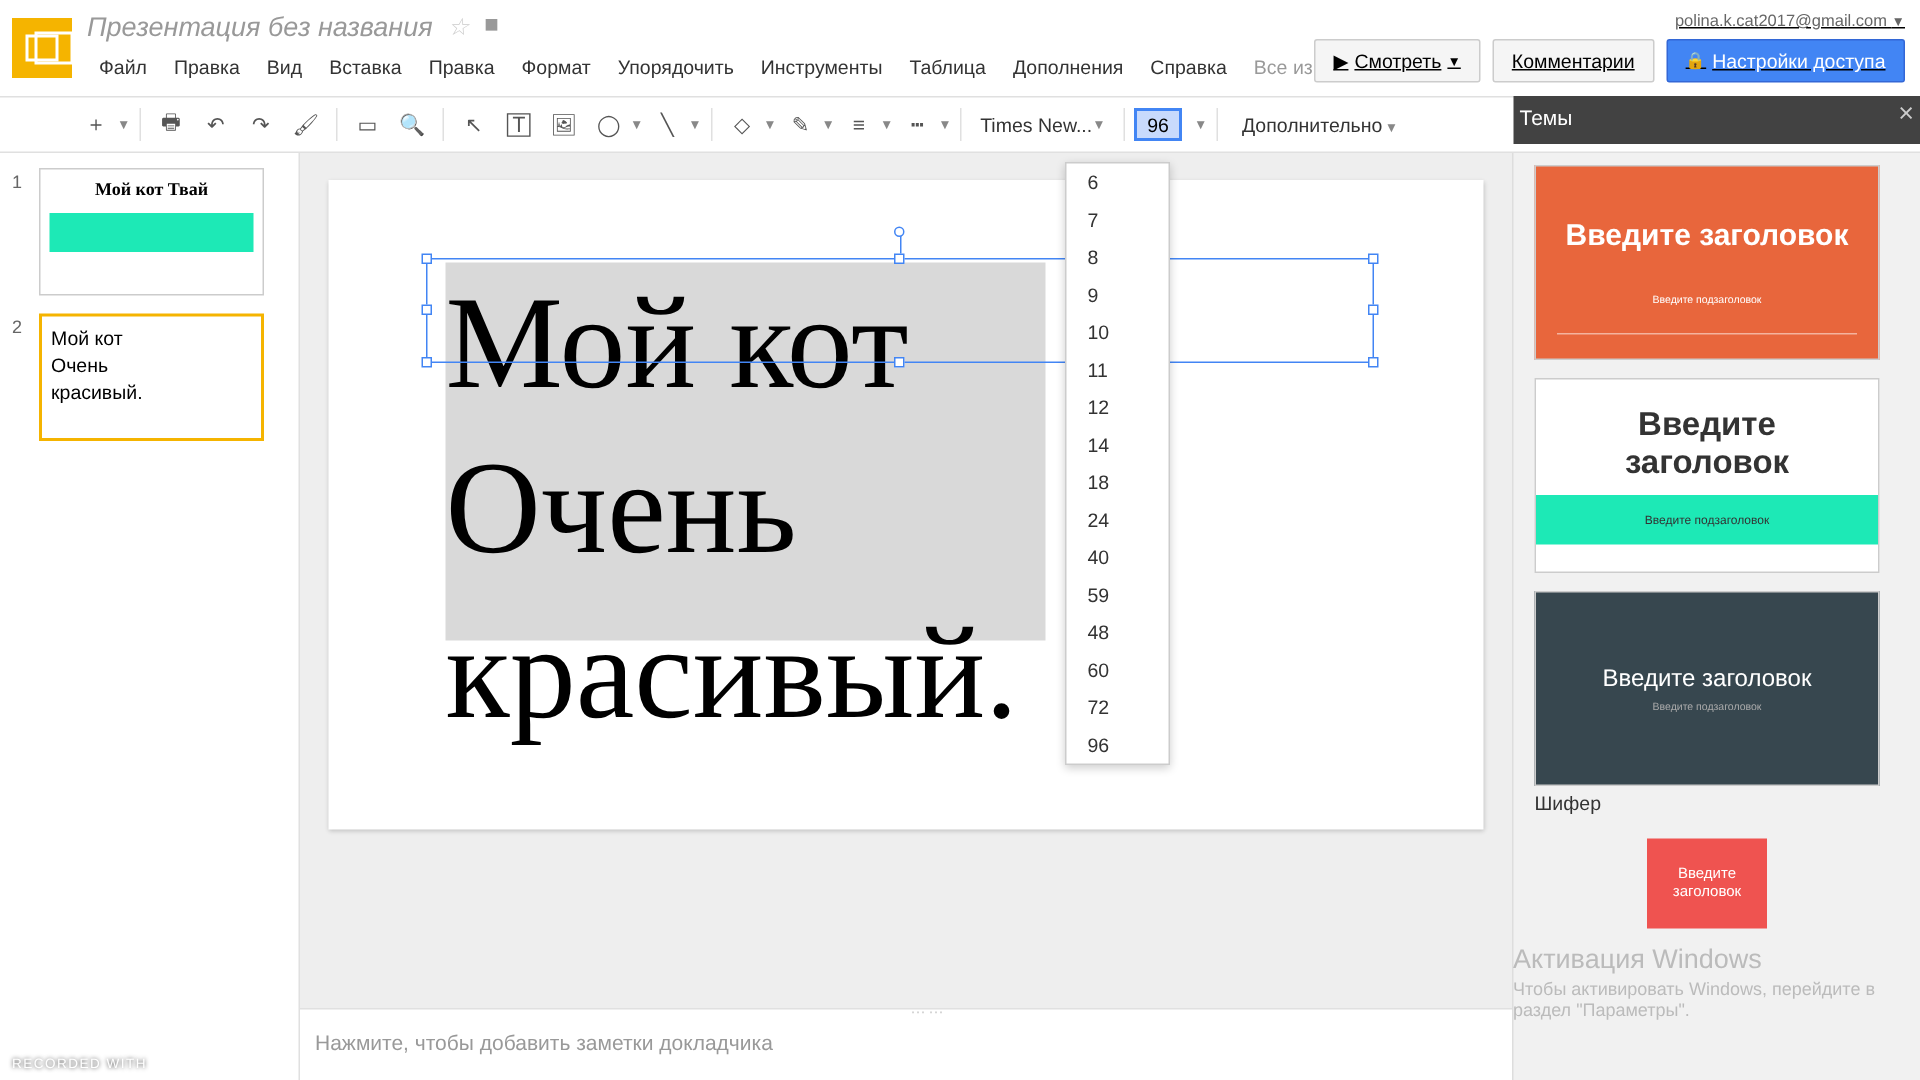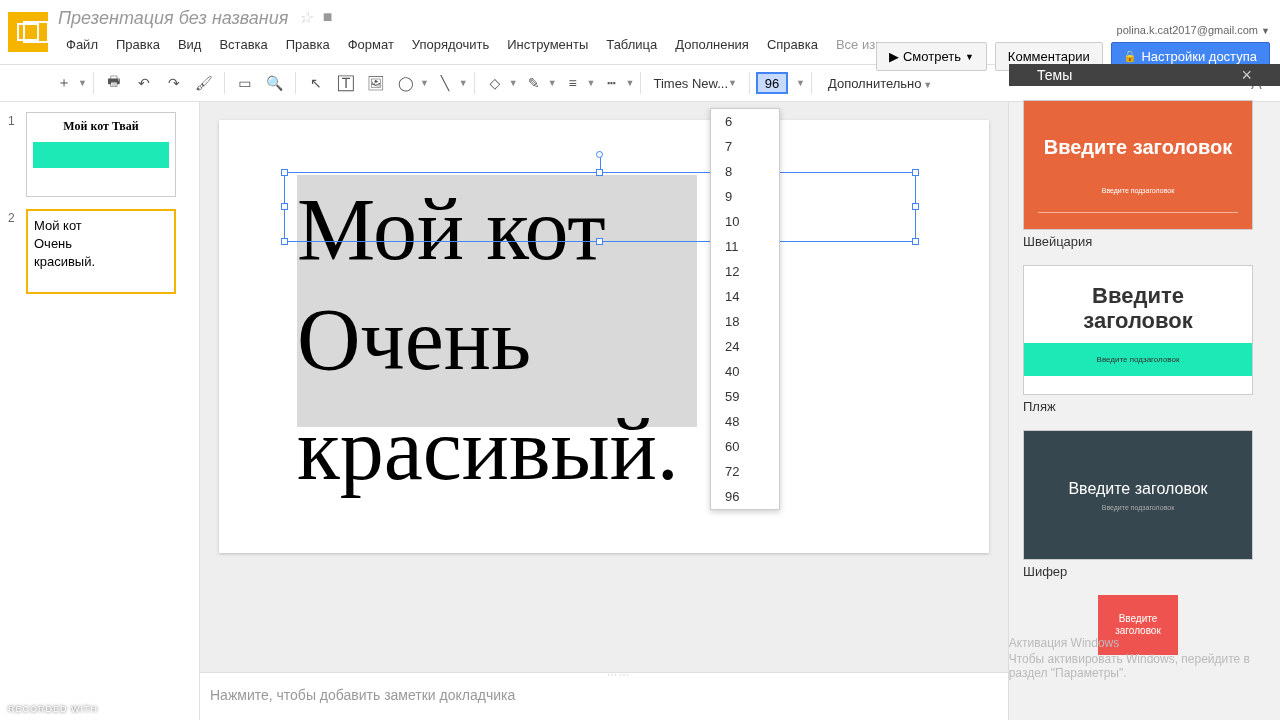--- a/index.html
+++ b/index.html
@@ -11,21 +11,21 @@
 .logo-inner::after { content: ''; position: absolute; width: 22px; height: 18px; border: 2px solid #fff; left: 4px; top: -4px; }
 
 .title-area { flex: 1; }
 .doc-title { font-size: 18px; color: #999; font-style: italic; display: flex; align-items: flex-start; gap: 10px; padding: 2px 0 4px; }
 .star { color: #ccc; font-size: 16px; }
 .folder { color: #999; font-size: 16px; }
 .menu-bar { display: flex; gap: 2px; font-size: 13px; color: #333; align-items: flex-end; }
 .menu-item { padding: 4px 8px; cursor: pointer; }
 .menu-saved { color: #999; font-size: 13px; padding: 4px 8px; }
 
-.top-right { position: absolute; right: 10px; top: 24px; text-align: right; }
+.top-right { position: absolute; right: 10px; top: 8px; text-align: right; text-decoration: underline; }
 .user-email { font-size: 11px; color: #666; margin-bottom: 6px; }
 .user-email span.arrow { font-size: 9px; }
 .top-buttons { display: flex; gap: 8px; align-items: center; }
 .btn { font-size: 13px; padding: 6px 12px; border: 1px solid #ccc; background: #f5f5f5; cursor: pointer; display: inline-flex; align-items: center; gap: 4px; border-radius: 2px; }
 .btn-primary { background: #4285f4; color: #fff; border: 1px solid #3367d6; }
 .btn-primary .lock { font-size: 11px; }
 
 .toolbar { height: 38px; border-top: 1px solid #e0e0e0; border-bottom: 1px solid #e0e0e0; display: flex; align-items: center; padding: 0 8px 0 50px; gap: 2px; background: #fff; }
 .tb-btn { width: 28px; height: 28px; display: flex; align-items: center; justify-content: center; cursor: pointer; color: #555; font-size: 14px; border-radius: 2px; }
 .tb-sep { width: 1px; height: 22px; background: #e0e0e0; margin: 0 4px; }
@@ -58,21 +58,21 @@
 .rot-line { position: absolute; top: -16px; left: 50%; width: 1px; height: 14px; background: #4285f4; }
 .slide-text { position: absolute; left: 78px; top: 55px; font-family: 'Times New Roman', serif; font-size: 88px; line-height: 1.25; color: #000; white-space: pre; }
 
 .size-dropdown { position: absolute; left: 710px; top: 108px; width: 70px; background: #fff; border: 1px solid #ccc; box-shadow: 0 2px 6px rgba(0,0,0,0.2); z-index: 100; }
 .size-opt { padding: 5px 14px; font-size: 13px; color: #333; cursor: pointer; text-align: left; }
 
 .notes { position: absolute; bottom: 0; left: 200px; right: 272px; height: 48px; border-top: 1px solid #e0e0e0; background: #fff; padding: 14px 10px; font-size: 14px; color: #999; }
 .notes-handle { position: absolute; top: -4px; left: 50%; width: 30px; height: 4px; font-size: 10px; color: #ccc; text-align: center; letter-spacing: 2px; }
 
 .themes-panel { width: 272px; background: #f1f1f1; border-left: 1px solid #ddd; display: flex; flex-direction: column; }
-.themes-header { background: #424242; color: #fff; padding: 10px 28px; font-size: 14px; display: flex; justify-content: space-between; align-items: center; height: 22px; margin-top: -38px; z-index: 5; position: relative; }
+.themes-header { background: #424242; color: #fff; padding: 10px 4px; font-size: 14px; display: flex; justify-content: space-between; align-items: flex-end; height: 32px; margin-top: -38px; z-index: 5; position: relative; }
 .themes-close { cursor: pointer; font-size: 18px; color: #ccc; }
 .themes-list { padding: 14px; overflow-y: auto; flex: 1; }
 .theme-item { margin-bottom: 12px; }
 .theme-preview { width: 230px; height: 130px; border: 1px solid #ccc; background: #fff; display: flex; flex-direction: column; align-items: center; justify-content: center; position: relative; cursor: pointer; }
 .theme-name { font-size: 13px; color: #333; padding: 4px 0; }
 .tp-orange { background: #e8663c; color: #fff; }
 .tp-orange .tp-title { font-size: 20px; font-weight: bold; }
 .tp-orange .tp-sub { font-size: 7px; margin-top: 28px; }
 .tp-orange .tp-line { position: absolute; bottom: 16px; left: 14px; right: 14px; height: 1px; background: rgba(255,255,255,0.5); }
 .tp-beach .tp-title { font-size: 22px; font-weight: bold; color: #333; text-align: center; line-height: 1.1; }
@@ -82,21 +82,21 @@
 .tp-slate .tp-sub { font-size: 7px; color: #aaa; margin-top: 6px; }
 .tp-red { width: 80px; height: 60px; background: #ef5350; color: #fff; display: flex; flex-direction: column; align-items: center; justify-content: center; margin: 0 auto; }
 .tp-red .tp-title { font-size: 10px; text-align: center; line-height: 1.2; }
 
 .watermark { position: absolute; bottom: 6px; left: 8px; z-index: 200; }
 .wm-top { font-size: 9px; color: #fff; text-shadow: 0 0 3px rgba(0,0,0,0.8); letter-spacing: 1px; }
 .wm-main { font-size: 15px; color: #fff; text-shadow: 0 0 4px rgba(0,0,0,0.9); font-weight: bold; letter-spacing: 1px; display: flex; align-items: center; gap: 2px; }
 .wm-circle { display: inline-flex; width: 22px; height: 22px; border: 2px solid #fff; border-radius: 50%; align-items: center; justify-content: center; font-size: 10px; box-shadow: 0 0 4px rgba(0,0,0,0.9); }
 
 .activation { position: absolute; right: 30px; bottom: 40px; color: #bbb; font-size: 14px; z-index: 50; text-align: left; }
-.activation .act-title { font-size: 12px; margin-bottom: 2px; }
+.activation .act-title { font-size: 18px; margin-bottom: 2px; }
 .activation .act-sub { font-size: 12px; }
 </style>
 </head>
 <body>
 
 <div class="top-bar">
   <div class="logo">
       <div class="logo-inner"></div>
     </div>
   <div class="title-area">
@@ -221,29 +221,27 @@
       <span>Темы</span>
       <span class="themes-close">×</span>
     </div>
     <div class="themes-list">
       <div class="theme-item">
         <div class="theme-preview tp-orange">
           <div class="tp-title">Введите заголовок</div>
           <div class="tp-sub">Введите подзаголовок</div>
           <div class="tp-line"></div>
         </div>
-        <div class="theme-name">Швейцария</div>
       </div>
       <div class="theme-item">
         <div class="theme-preview tp-beach">
           <div class="tp-title" style="white-space:pre">Введите
 заголовок</div>
           <div class="tp-bar">Введите подзаголовок</div>
         </div>
-        <div class="theme-name">Пляж</div>
       </div>
       <div class="theme-item">
         <div class="theme-preview tp-slate">
           <div class="tp-title">Введите заголовок</div>
           <div class="tp-sub">Введите подзаголовок</div>
         </div>
         <div class="theme-name">Шифер</div>
       </div>
       <div class="theme-item">
         <div style="width:230px;height:60px;display:flex;align-items:flex-start;justify-content:center">

